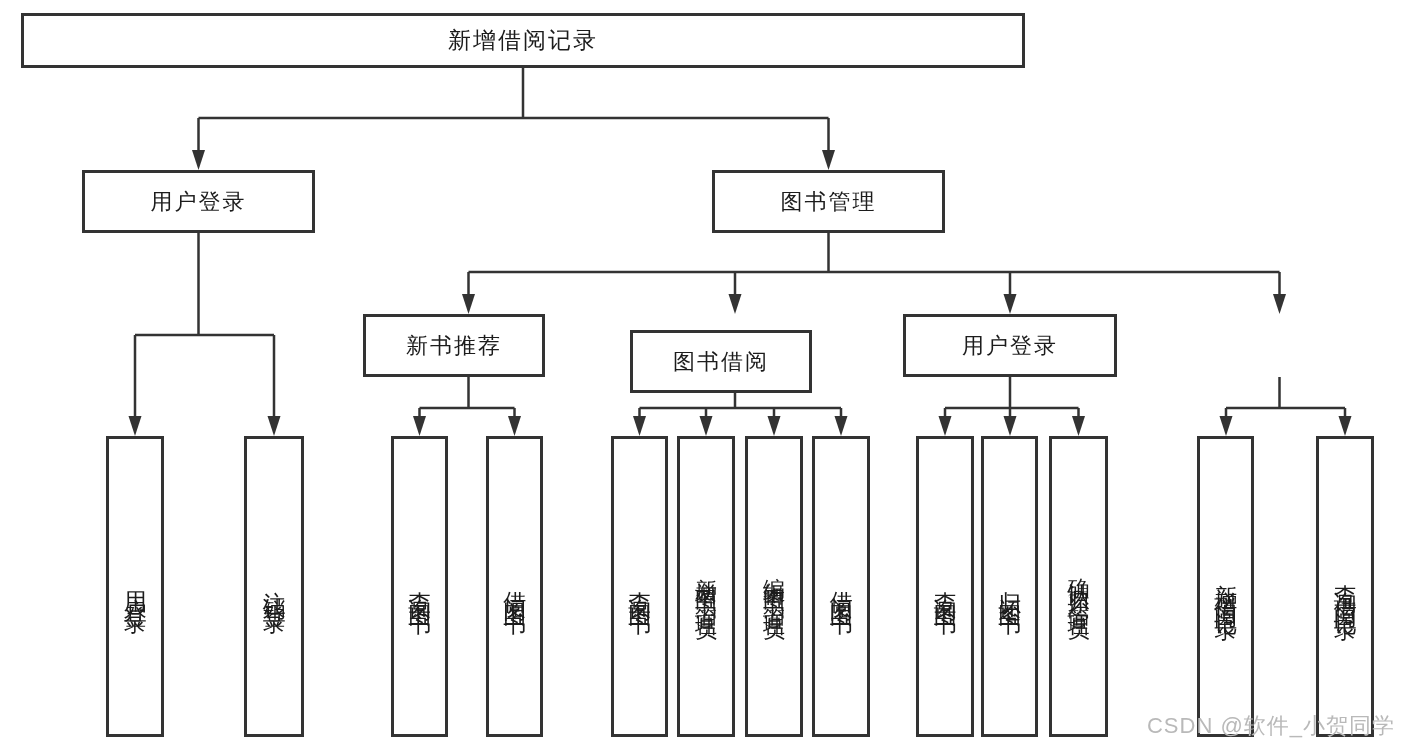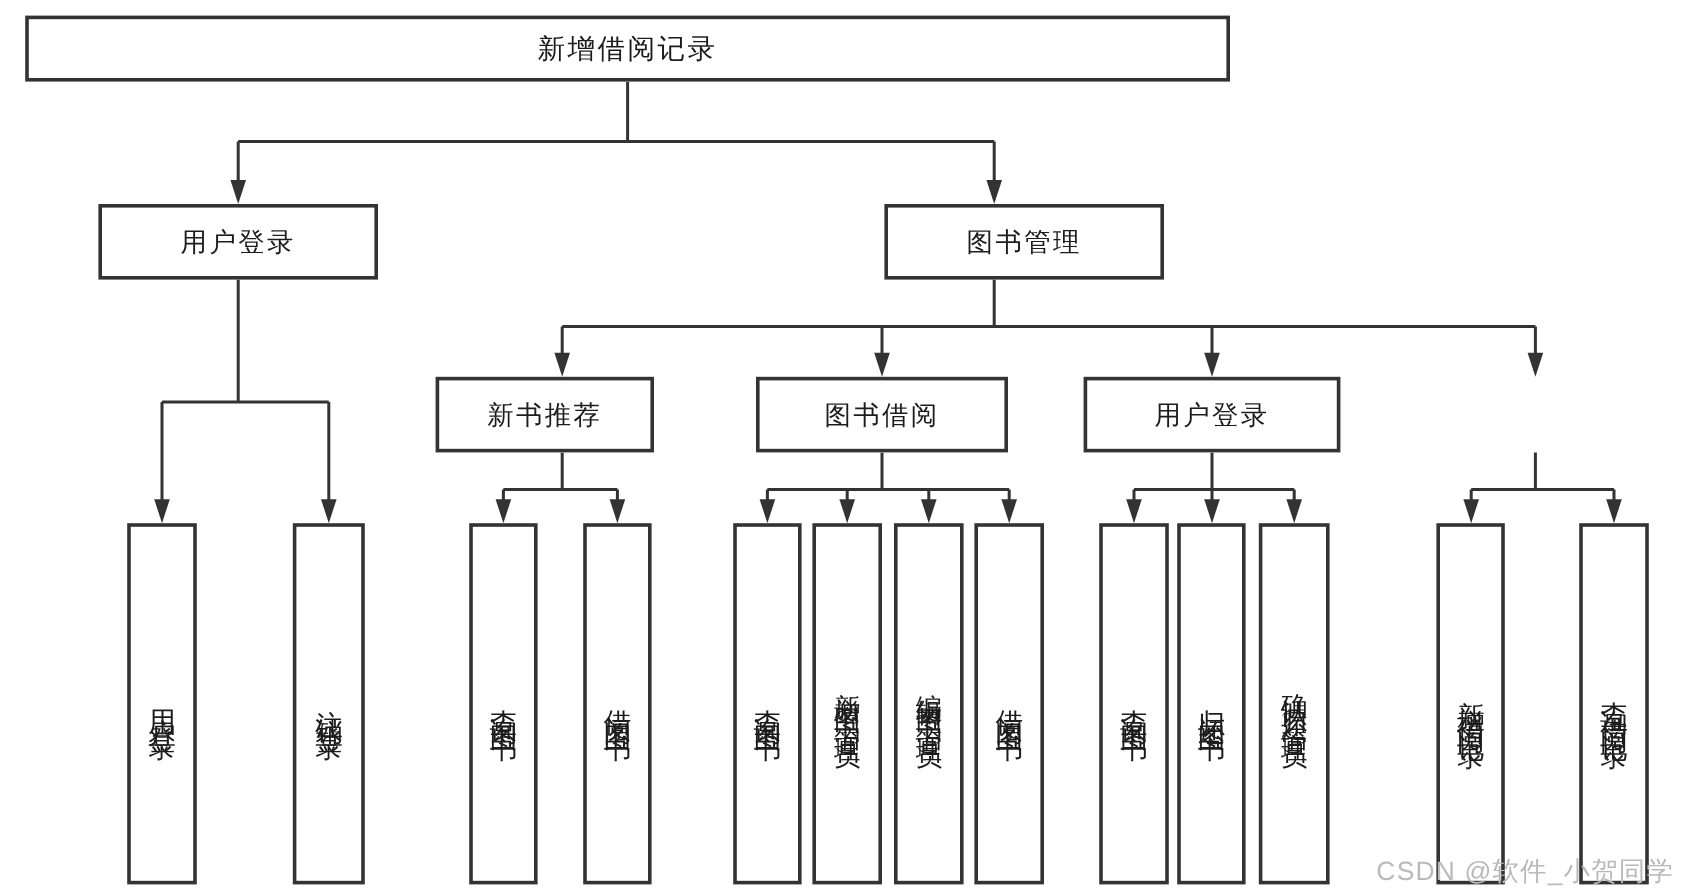--- a/index.html
+++ b/index.html
@@ -20,25 +20,25 @@
     display:flex;
     align-items:center;
     justify-content:center;
     z-index:2;
   }
   .title-box{left:21px;top:13px;width:1004px;height:55px;}
   .title-box .lbl{font-size:23px;letter-spacing:2px;}
   .hlbl{font-size:22px;letter-spacing:2px;white-space:nowrap;}
   
   .l2-1{left:82px;top:170px;width:233px;height:63px;}
-  .l2-2{left:712px;top:170px;width:233px;height:63px;margin-left:25px;}
+  .l2-2{left:712px;top:170px;width:233px;height:63px;}
   
   .l3{top:314px;height:63px;}
   .l3-1{left:363px;width:182px;text-align:right;}
-  .l3-2{left:630px;width:210px;}
+  .l3-2{left:630px;width:182px;margin-top:16px;}
   .l3-3{left:903px;width:214px;}
   .l3-4{left:1172px;width:215px;}
   
   .leaf{top:436px;height:301px;}
   .vtext{
     writing-mode:vertical-rl;
     text-orientation:mixed;
     font-size:23px;
     letter-spacing:7px;
     line-height:1.1;

